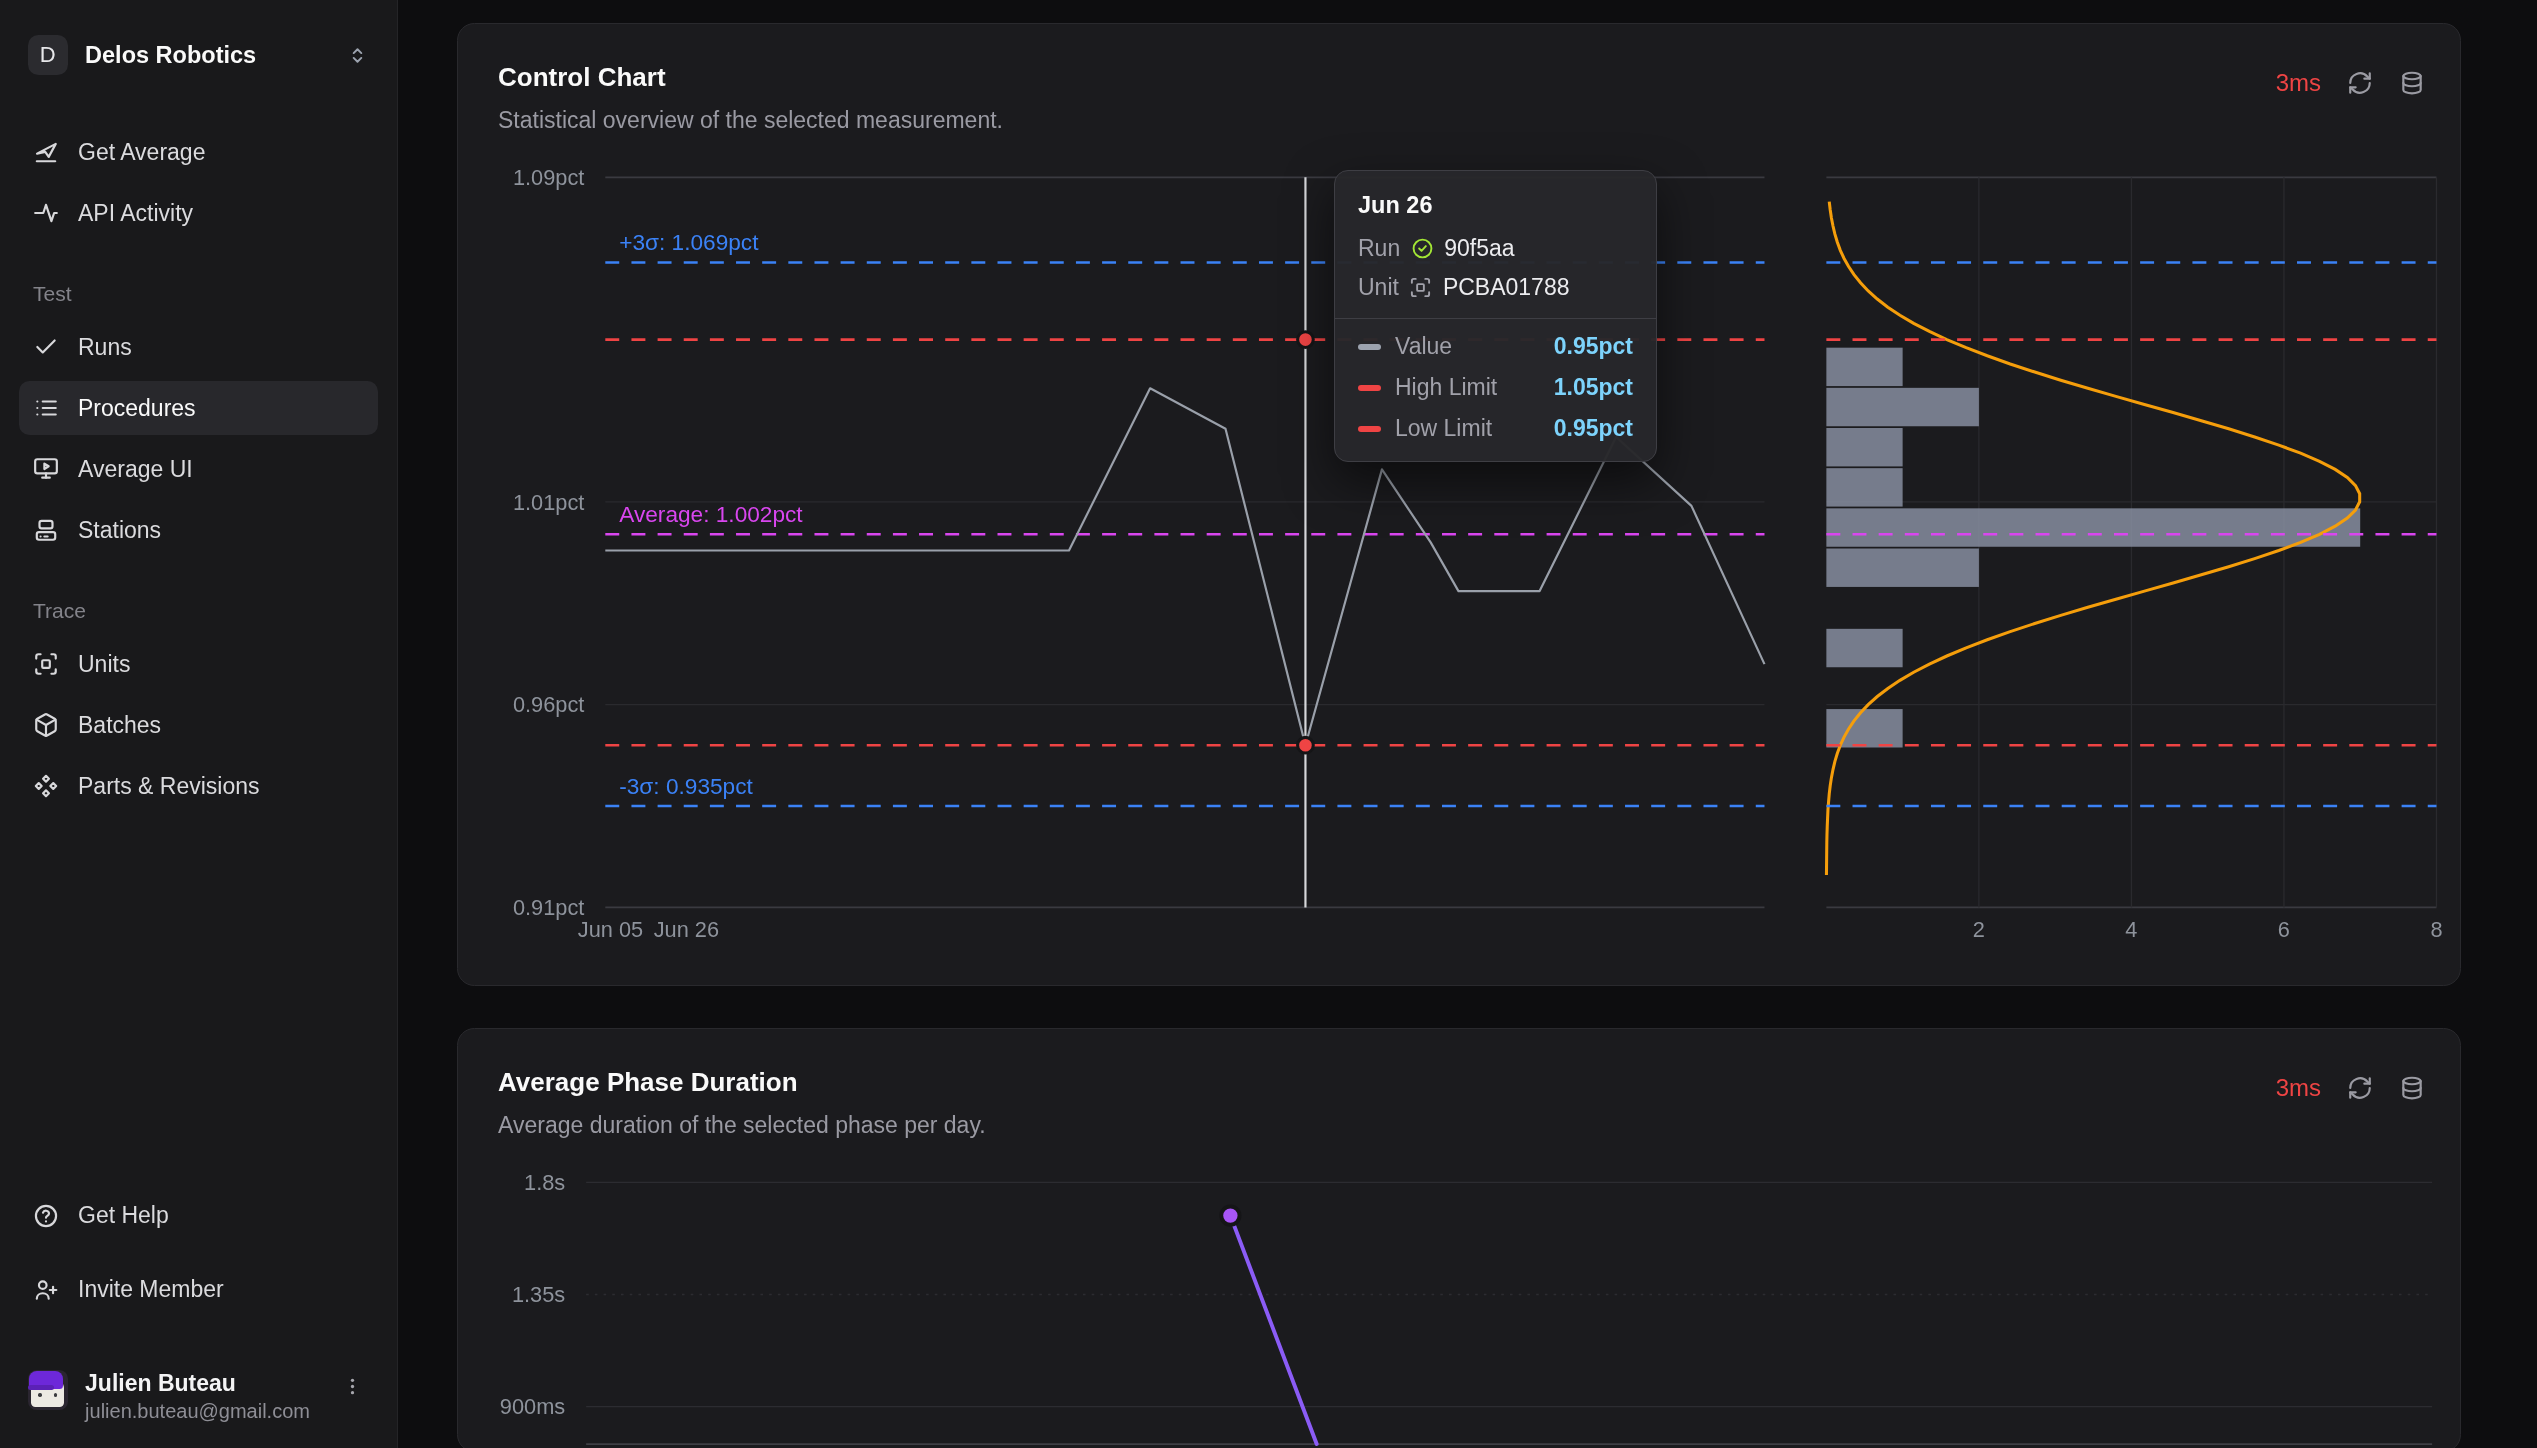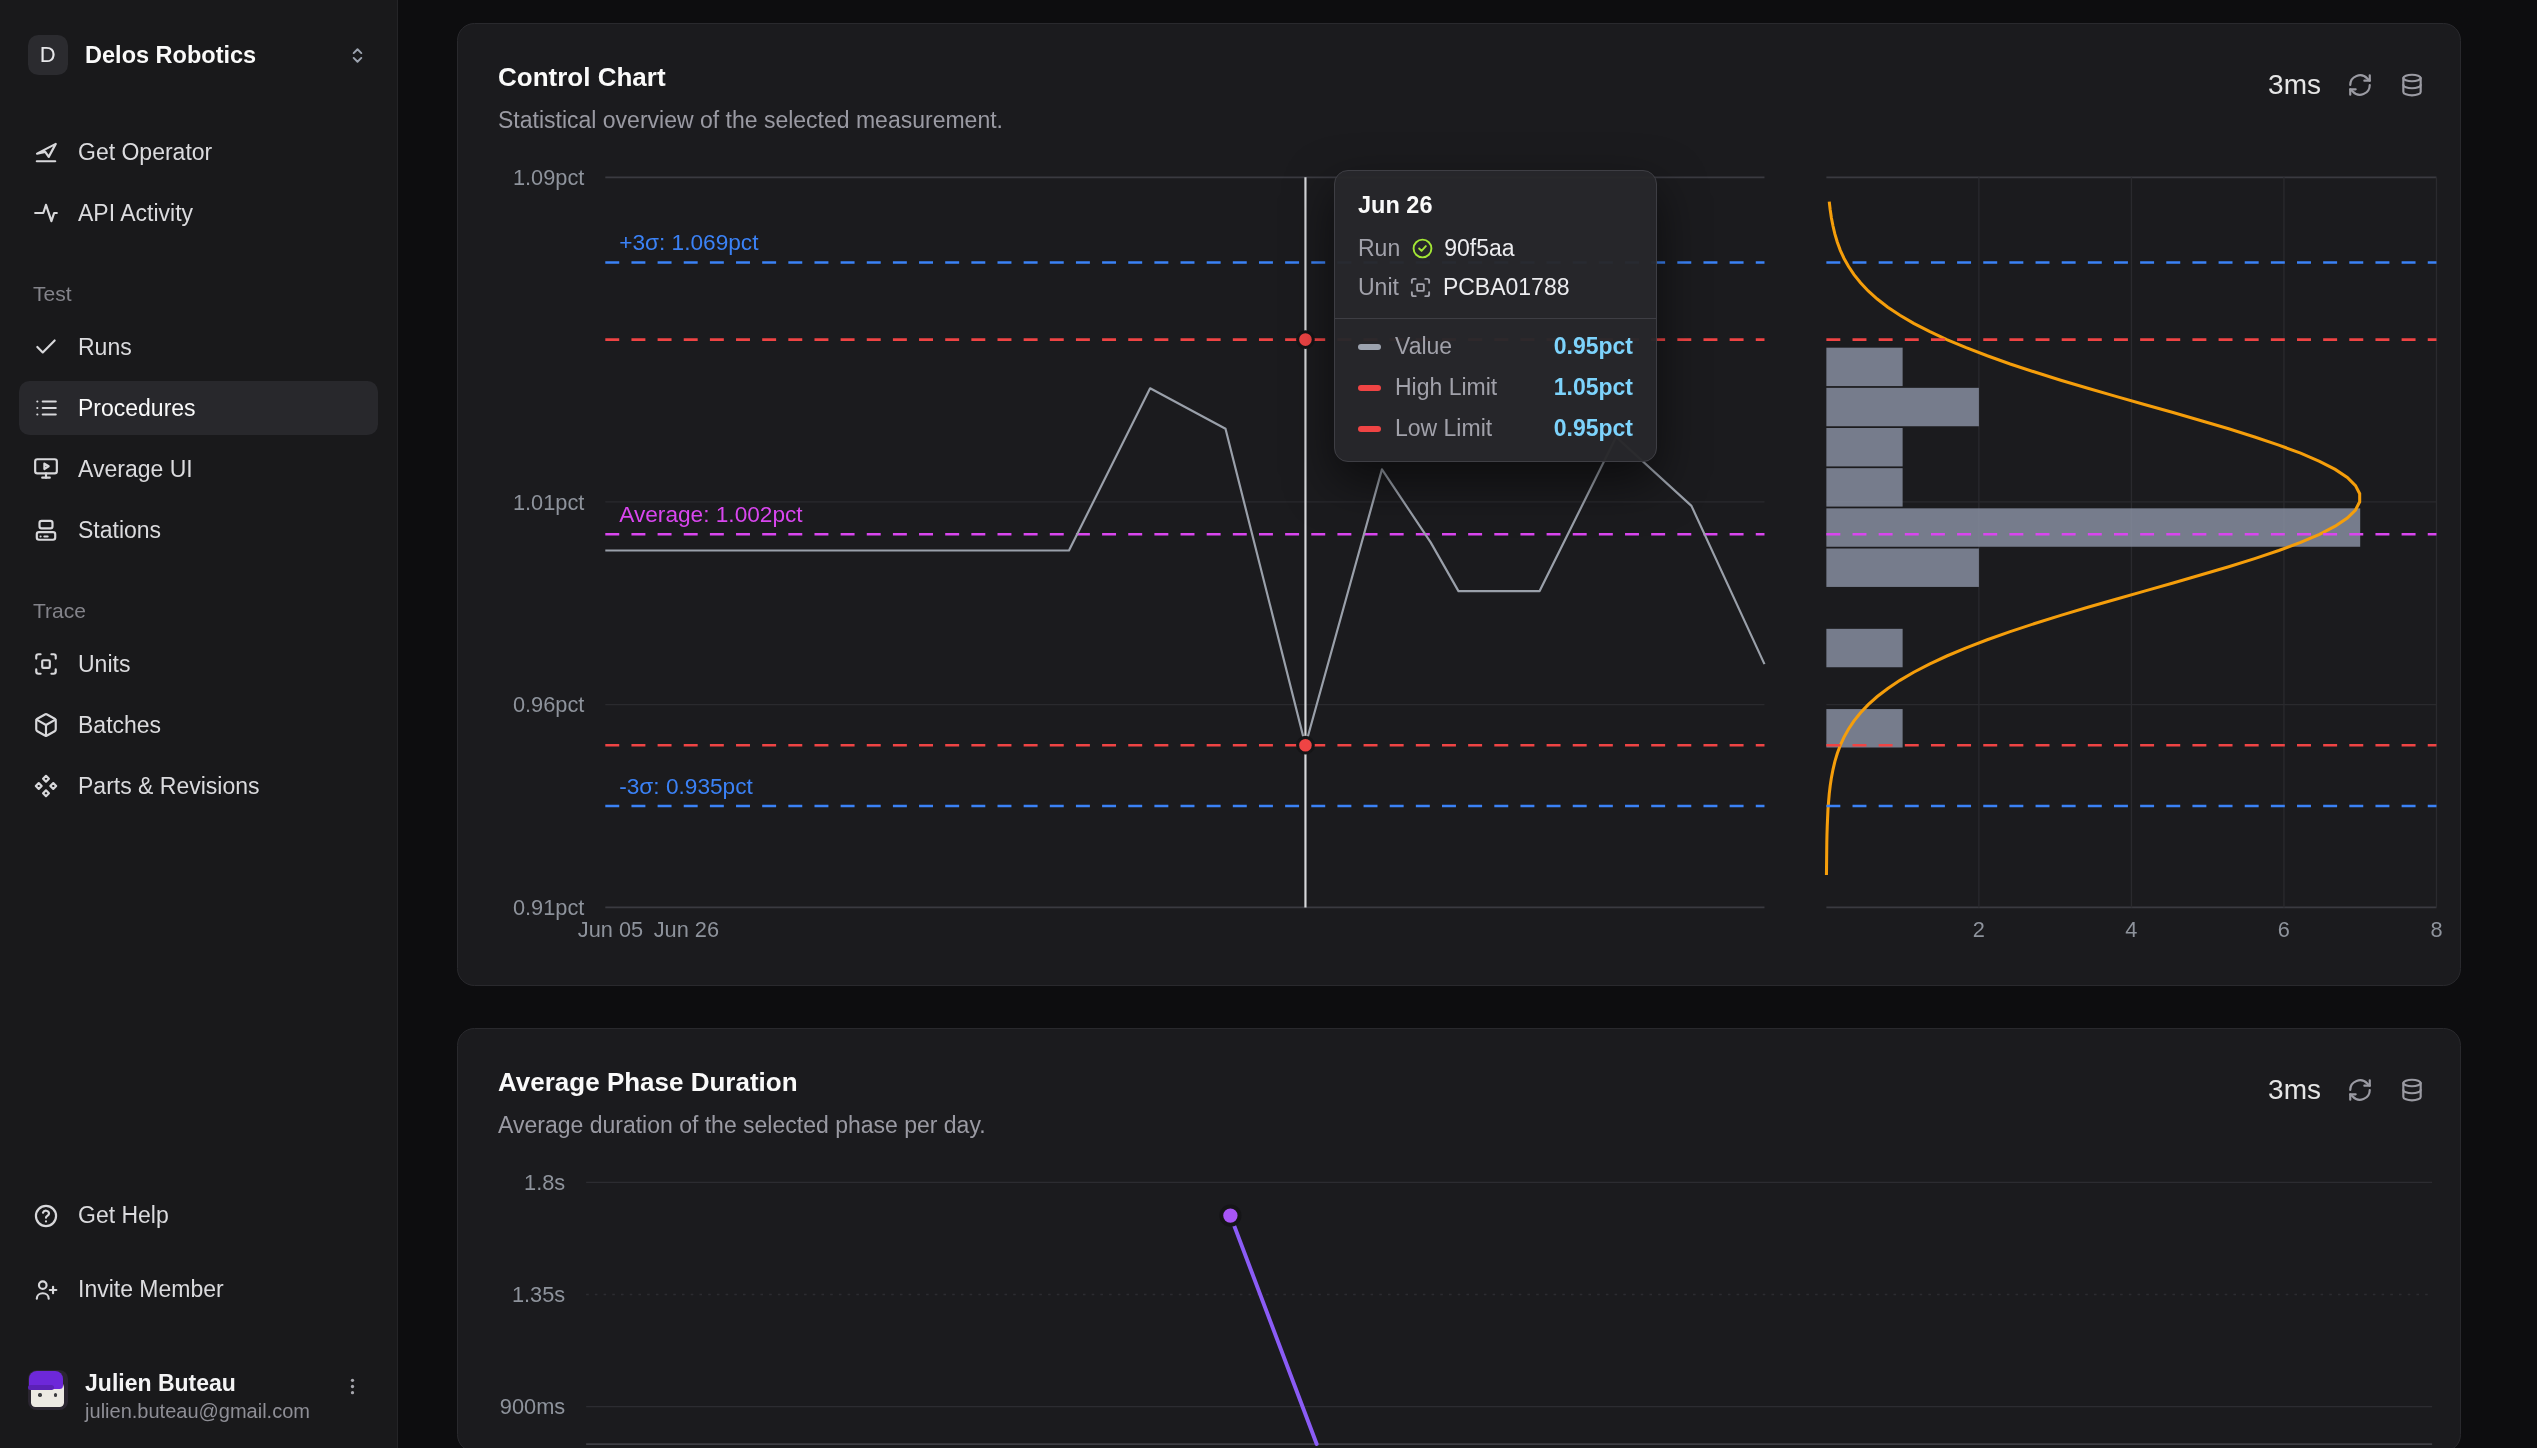--- a/index.html
+++ b/index.html
@@ -38,21 +38,21 @@
   
   .main { flex:1; position:relative; height:100%; background:#0d0d0f; }
   .card { position:absolute; left:59px; width:2004px; background:#1b1b1e;
           border:0.9px solid #29292d; border-radius:17.4px;padding-left:24px; }
   .card1 { top:23px;  height:963px; }
   .card2 { top:1028px; height:424px; }
   .card-header { position:absolute; top:38px; left:40px; right:35px; display:flex; align-items:flex-start; z-index:3; }
   .card-title { font-size:26px; font-weight:700; color:#fafafa; margin-bottom:14px; }
   .card-sub { font-size:23px; color:#9a9aa3; }
   .controls { margin-left:auto; display:flex; align-items:center; gap:26px; color:#85858d; margin-top:7px; }
-  .latency { font-size:28px; color:#e5e5e5; }
+  .latency { font-size:24px; color:#ef4444; }
   .ctl-btn { color:#9b9ba3; cursor:pointer; display:flex; }
   .chart-svg { position:absolute; inset:0; width:100%; height:100%; z-index:1; }
 
   
   .tooltip { position:absolute; left:876px; top:146px; width:323px; z-index:5;
              background:rgba(39,39,42,0.97); border:0.9px solid #3e3e44; border-radius:14px;
              padding:21px 23px 19px; box-shadow:0 19px 48px rgba(0,0,0,0.55); }
   .tt-title { font-size:23.5px; font-weight:700; color:#fafafa; margin-bottom:15.7px; }
   .tt-meta { display:flex; align-items:center; gap:10.5px; font-size:23px; color:#a1a1aa; margin-bottom:12.2px; }
   .tt-meta b { color:#ececef; font-weight:400; }
@@ -75,21 +75,21 @@
         <path d="m8 14.5 4 4 4-4"></path>
       </svg>
   </div>
 
   <nav class="nav">
     <div class="nav-item">
       <svg class="ic" viewBox="0 0 24 24" fill="none" stroke="currentColor" stroke-width="2" stroke-linecap="round" stroke-linejoin="round">
           <path d="M3.7 13.5 21 4.5l-6.5 12-3.2-4.6-7.6 1.6Z"></path>
           <path d="M3.5 20.5h17"></path>
         </svg>
-      <span>Get Operator</span>
+      <span>Get Average</span>
     </div>
     <div class="nav-item">
       <svg class="ic" viewBox="0 0 24 24" fill="none" stroke="currentColor" stroke-width="2" stroke-linecap="round" stroke-linejoin="round">
           <path d="M22 12h-2.5l-2.5 7.5-5-15-2.5 7.5H2"></path>
         </svg>
       <span>API Activity</span>
     </div>
 
     <div class="section-label">Test</div>
     <div class="nav-item">

